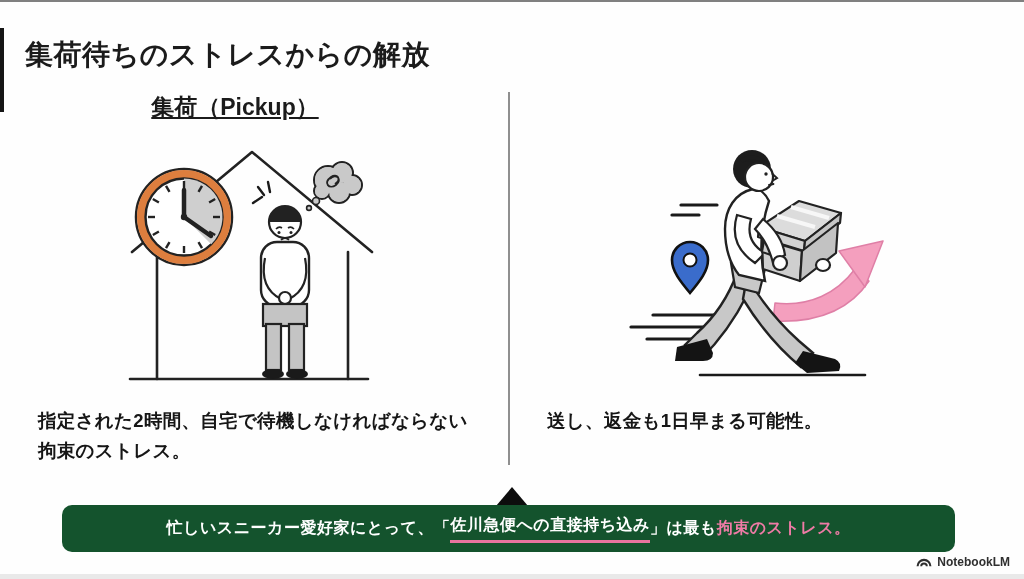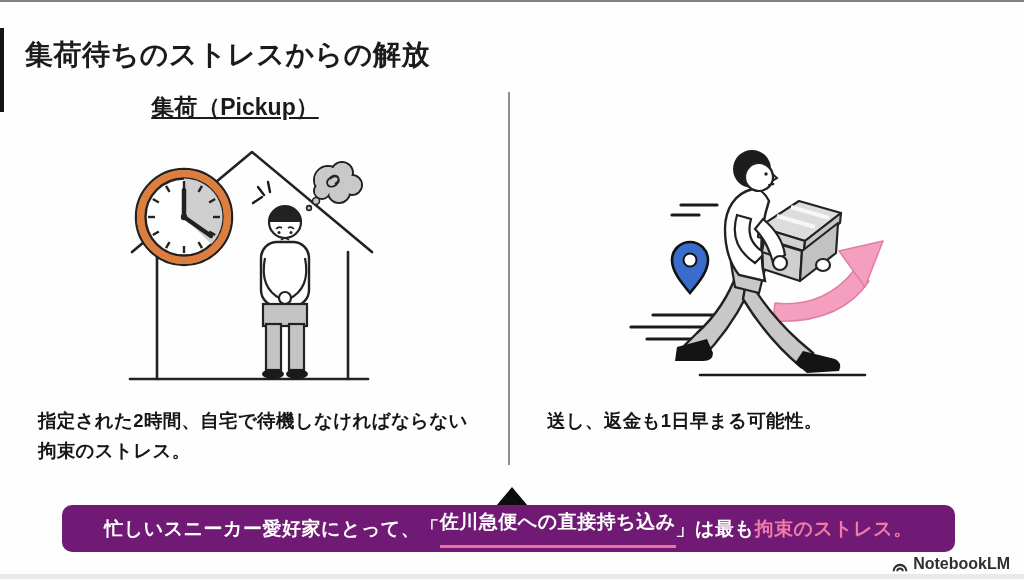--- a/index.html
+++ b/index.html
@@ -15,32 +15,32 @@
   .col-header.left{left:0;width:470px;text-decoration:underline;}
   .col-header.right{left:508px;width:516px;}
   .divider{position:absolute;left:508px;top:92px;width:2px;height:373px;background:#8f8f8f;}
   .illus{position:absolute;}
   .illus.left{left:90px;top:140px;}
   .illus.right{left:625px;top:135px;}
   .desc{position:absolute;top:406px;font-size:18.5px;font-weight:600;line-height:30px;letter-spacing:.3px;color:#161616;white-space:nowrap;}
   .desc.left{left:38px;}
   .desc.right{left:547px;}
   .banner{
-    position:absolute;left:62px;top:505px;width:893px;height:47px;background:#701a75;border-radius:10px;
+    position:absolute;left:62px;top:505px;width:893px;height:47px;background:#14532d;border-radius:10px;
     display:flex;align-items:center;justify-content:center;
-    font-size:19px;font-weight:700;color:#ffffff;letter-spacing:.5px;white-space:nowrap;
+    font-size:16px;font-weight:700;color:#ffffff;letter-spacing:.5px;white-space:nowrap;
   }
-  .banner .u{border-bottom:3px solid #e8749f;padding-bottom:10px;}
+  .banner .u{border-bottom:3px solid #e8749f;padding-bottom:4px;}
   .banner .hl{color:#ef7ba6;}
   .pointer{
     position:absolute;left:496px;top:487px;width:0;height:0;
     border-left:16px solid transparent;border-right:16px solid transparent;border-bottom:19px solid #0d0d0d;
   }
-  .watermark{position:absolute;right:14px;top:555px;display:flex;align-items:flex-end;gap:5px;
-    font-size:16px;font-weight:700;color:#2f2f2f;}
+  .watermark{position:absolute;right:14px;top:555px;display:flex;align-items:flex-start;gap:5px;
+    font-size:12px;font-weight:700;color:#2f2f2f;}
 </style>
 </head>
 <body>
 
 <div class="stage">
   <div class="top-edge"></div>
   <div class="left-artifact"></div>
 
   <div class="title">集荷待ちのストレスからの解放</div>
 

